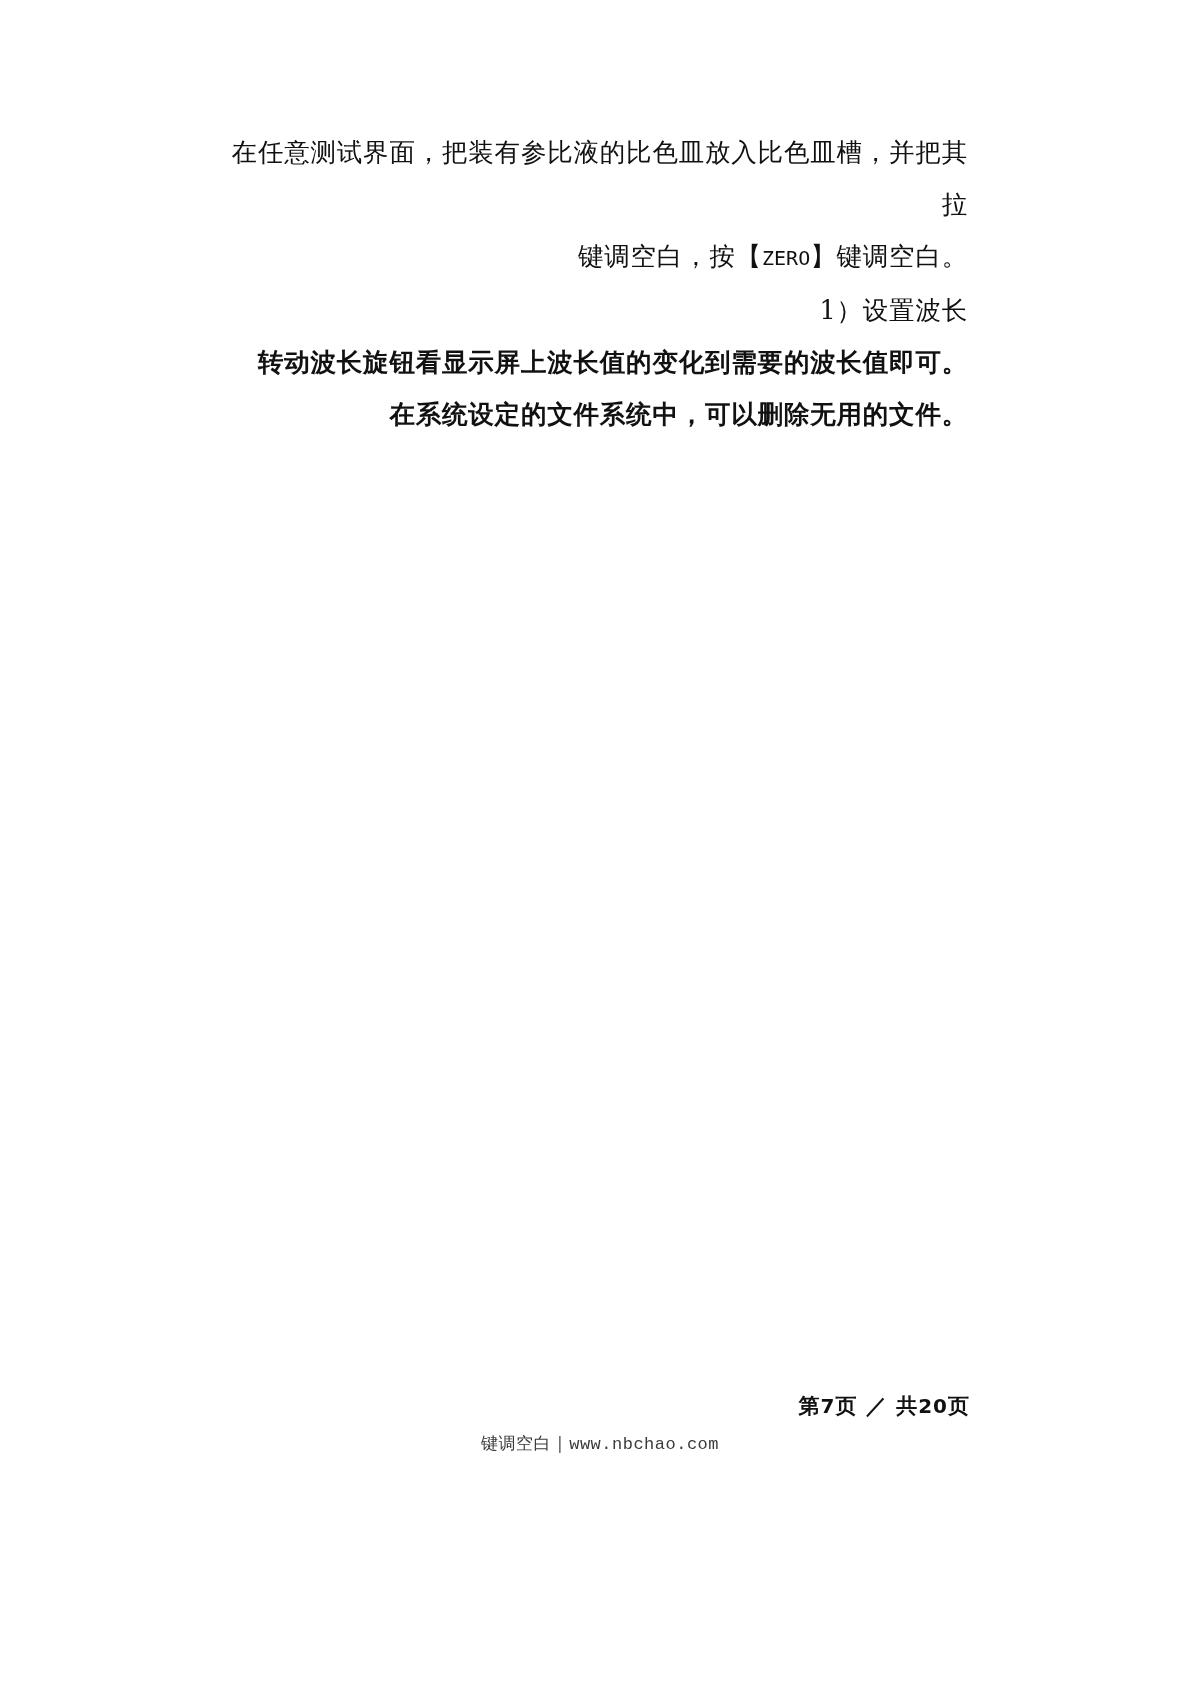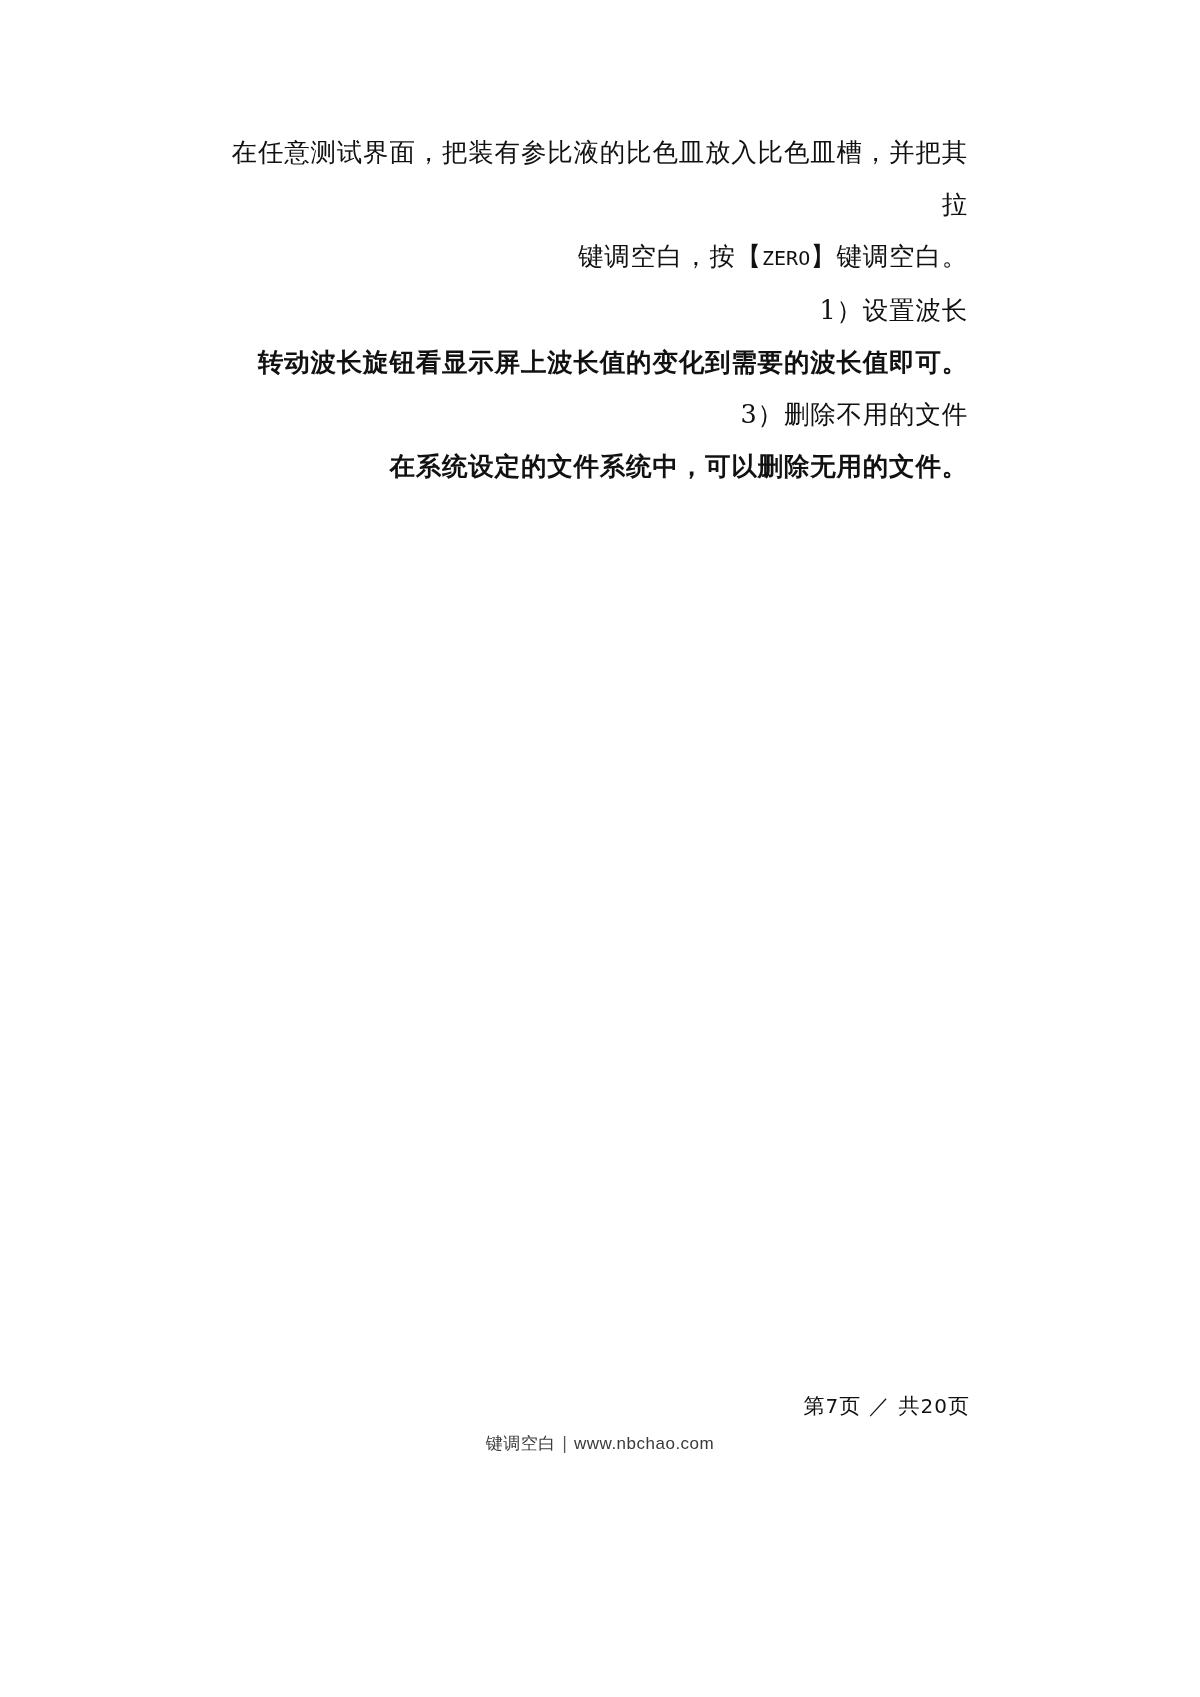--- a/index.html
+++ b/index.html
@@ -52,20 +52,21 @@
   }
   .footer-pageno {
     position: absolute;
     right: 230px;
     top: 1392px;
     font-family: "DejaVu Serif", serif;
     font-size: 21px;
     color: #111111;
     letter-spacing: 1px;
     white-space: nowrap;
+    font-weight: bold;
   }
   .footer-pageno .num {
     font-family: "DejaVu Sans", sans-serif;
     font-size: 20px;
   }
   .footer-brand {
     position: absolute;
     left: 0;
     right: 0;
     top: 1432px;
@@ -73,39 +74,38 @@
     font-family: "DejaVu Serif", serif;
     font-size: 17px;
     color: #3a3a3a;
     letter-spacing: 0.5px;
   }
   .footer-brand .sep {
     margin: 0 6px;
     color: #555;
   }
   .footer-brand .url {
-    font-family: Liberation Sans, sans-serif;
+    font-family: Liberation Mono, monospace;
   }
 </style>
 </head>
 <body>
 
 <div class="page">
 
   <div class="content">
 
     <p class="para indent-2">在任意测试界面，把装有参比液的比色皿放入比色皿槽，并把其拉</p>
 
     <p class="para"><span>键调空白，按【</span><span class="mono-key">ZERO</span><span>】键调空白。</span></p>
 
     <p class="para indent-1">1）设置波长</p>
 
     <p class="para indent-half">转动波长旋钮看显示屏上波长值的变化到需要的波长值即可。</p>
 
-    <p class="para indent-1">3）删除不用的文件</p>
 
     <p class="para indent-half">在系统设定的文件系统中，可以删除无用的文件。</p>
 
   </div>
 
   <div class="footer-pageno"><span>第</span><span class="num">7</span><span>页 ／ 共</span><span class="num">20</span><span>页</span></div>
 
   <div class="footer-brand"><span>键调空白</span><span class="sep">|</span><span class="url">www.nbchao.com</span></div>
 
 </div>

